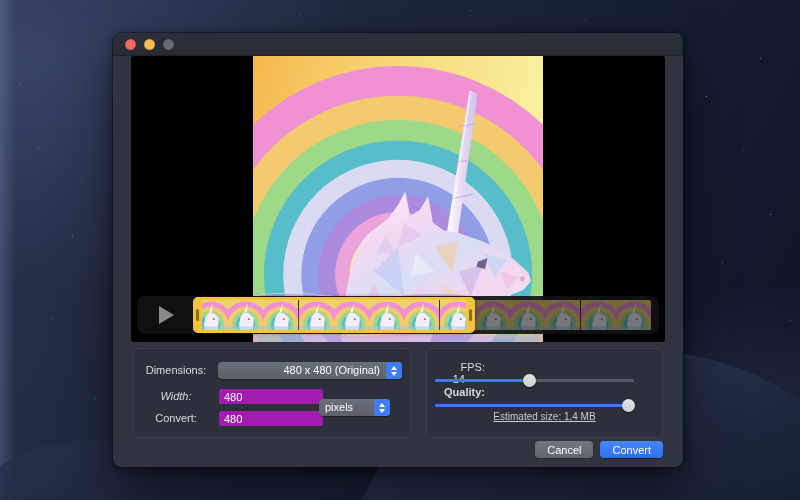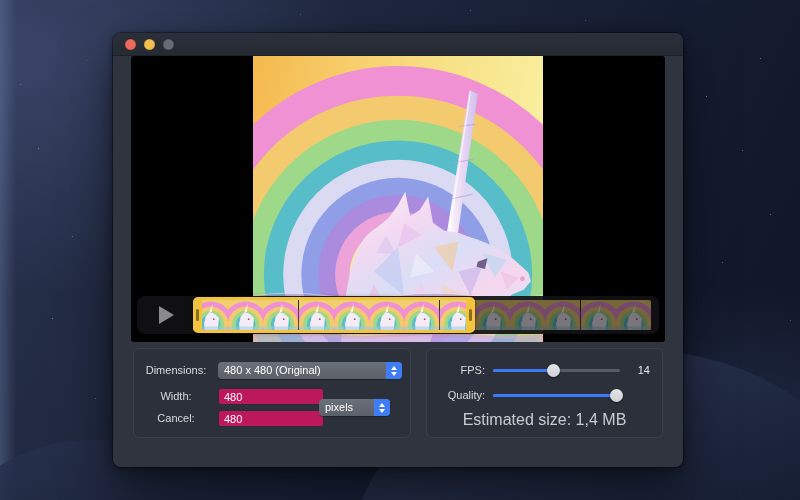--- a/index.html
+++ b/index.html
@@ -71,39 +71,39 @@
   .panels { position:absolute; left:20px; right:20px; top:315px; height:90px; display:flex; gap:15px; }
   .panel { position:relative; background:#2c303a; border:1px solid #3c404a; border-radius:6px; }
   .panel.dims { width:278px; flex:0 0 278px; }
   .panel.out  { flex:1; }
   .lbl { position:absolute; width:64px; text-align:center; font-size:11px; color:#d9dbdf; line-height:17px; }
   .ctl { position:absolute; height:17px; }
 
   .popup { display:flex; align-items:center; height:17px; border-radius:4px; overflow:hidden;
     background:linear-gradient(#6a707a,#5b6069); box-shadow:0 1px 1px rgba(0,0,0,.35); cursor:pointer; }
   .popup .ptext { flex:1; font-size:11px; color:#fff; padding:0 6px; white-space:nowrap;
-    overflow:hidden; line-height:17px; }
+    overflow:hidden; line-height:17px;text-align:right; }
   .pcap { width:16px; align-self:stretch; background:#3f7df6; display:flex; flex-direction:column;
     align-items:center; justify-content:center; gap:2px; flex:0 0 16px; }
   .chev { width:0; height:0; border-left:3.5px solid transparent; border-right:3.5px solid transparent; }
   .chev.up { border-bottom:4px solid #fff; } .chev.down { border-top:4px solid #fff; }
 
-  .field { background:#be185d; border:1px solid #2a2e36; border-radius:3px; color:#fff;
+  .field { background:#a21caf; border:1px solid #2a2e36; border-radius:3px; color:#fff;
     font-size:11px; padding:0 5px; height:17px; width:106px;
     font-family:"Liberation Sans","DejaVu Sans",sans-serif; }
 
-  .srow { position:absolute; left:8px; right:12px; display:flex; align-items:center; height:17px; }
+  .srow { position:absolute; left:8px; right:28px; display:flex; height:17px;flex-direction:column; }
   .slbl { width:50px; text-align:right; font-size:11px; color:#d9dbdf; margin-right:8px; }
   .slider { position:relative; flex:1; height:14px; cursor:pointer; }
   .slider .track { position:absolute; left:0; right:0; top:6px; height:3px; background:#565b65; border-radius:2px; }
   .slider .fill  { position:absolute; left:0; top:6px; height:3px; background:#3d7bf5; border-radius:2px; }
   .slider .thumb { position:absolute; top:1px; width:13px; height:13px; margin-left:-6px;
     border-radius:50%; background:linear-gradient(#e3e4e6,#cfd0d3); box-shadow:0 1px 2px rgba(0,0,0,.5); }
   .sval { width:22px; text-align:right; font-size:11px; color:#e4e6ea; margin-left:8px; }
-  .est { position:absolute; left:0; right:0; top:62px; text-align:center; font-size:16px; color:#c9ccd2; }
+  .est { position:absolute; left:0; right:0; top:62px; text-align:center; font-size:10px; color:#c9ccd2;text-decoration:underline; }
 
   
   .footer { position:absolute; right:20px; bottom:9px; display:flex; gap:7px; }
   .btn { height:17px; padding:0 12px; border:none; border-radius:4px; font-size:11px; color:#fff;
     font-family:"Liberation Sans","DejaVu Sans",sans-serif; cursor:pointer; line-height:16px;
     box-shadow:0 1px 1px rgba(0,0,0,.3); }
   .btn.cancel  { background:linear-gradient(#71767f,#61666f); }
   .btn.convert { background:linear-gradient(#4688f8,#2e6ef0); }
   .hidden-defs { position:absolute; width:0; height:0; overflow:hidden; }
 </style>
@@ -301,24 +301,24 @@
       <div class="panel dims">
         <label class="lbl" style="left:10px;top:13px;">Dimensions:</label>
         <div class="ctl popup" style="left:84px;top:13px;width:184px;">
           <span class="ptext">480 x 480 (Original)</span>
           <span class="pcap">
               <i class="chev up"></i>
               <i class="chev down"></i>
             </span>
         </div>
 
-        <label class="lbl" style="left:10px;top:39px;">Width:</label>
+        <label class="lbl" style="left:10px;top:39px;font-style:italic;">Width:</label>
         <input class="ctl field" style="left: 84px; top: 39px;" value="480">
 
-        <label class="lbl" style="left:10px;top:61px;">Cancel:</label>
+        <label class="lbl" style="left:10px;top:61px;">Convert:</label>
         <input class="ctl field" style="left: 84px; top: 61px;" value="480">
 
         <div class="ctl popup" style="right:20px;top:50px;width:71px;">
           <span class="ptext" style="text-align:left;">pixels</span>
           <span class="pcap">
               <i class="chev up"></i>
               <i class="chev down"></i>
             </span>
         </div>
       </div>
@@ -326,27 +326,31 @@
       <div class="panel out">
         <div class="srow" style="top:12px;">
           <span class="slbl">FPS:</span>
           <div class="slider">
             <span class="track"></span>
               <span class="fill" style="width: 47%;"></span>
             <span class="thumb" style="left: 47%;"></span>
           </div>
           <span class="sval">14</span>
         </div>
-        <div class="srow" style="top:37px;">
+        <div class="srow" style="top:37px;font-weight:bold;">
           <span class="slbl">Quality:</span>
           <div class="slider">
             <span class="track"></span>
               <span class="fill" style="width: 97%;"></span>
             <span class="thumb" style="left: 97%;"></span>
           </div>
           <span class="sval"></span>
         </div>
         <div class="est">Estimated size: 1,4 MB</div>
       </div>
     </div>
 
+    <div class="footer">
+      <button class="btn cancel">Cancel</button>
+      <button class="btn convert">Convert</button>
+    </div>
   </div>
 </div>
 
 </body></html>

